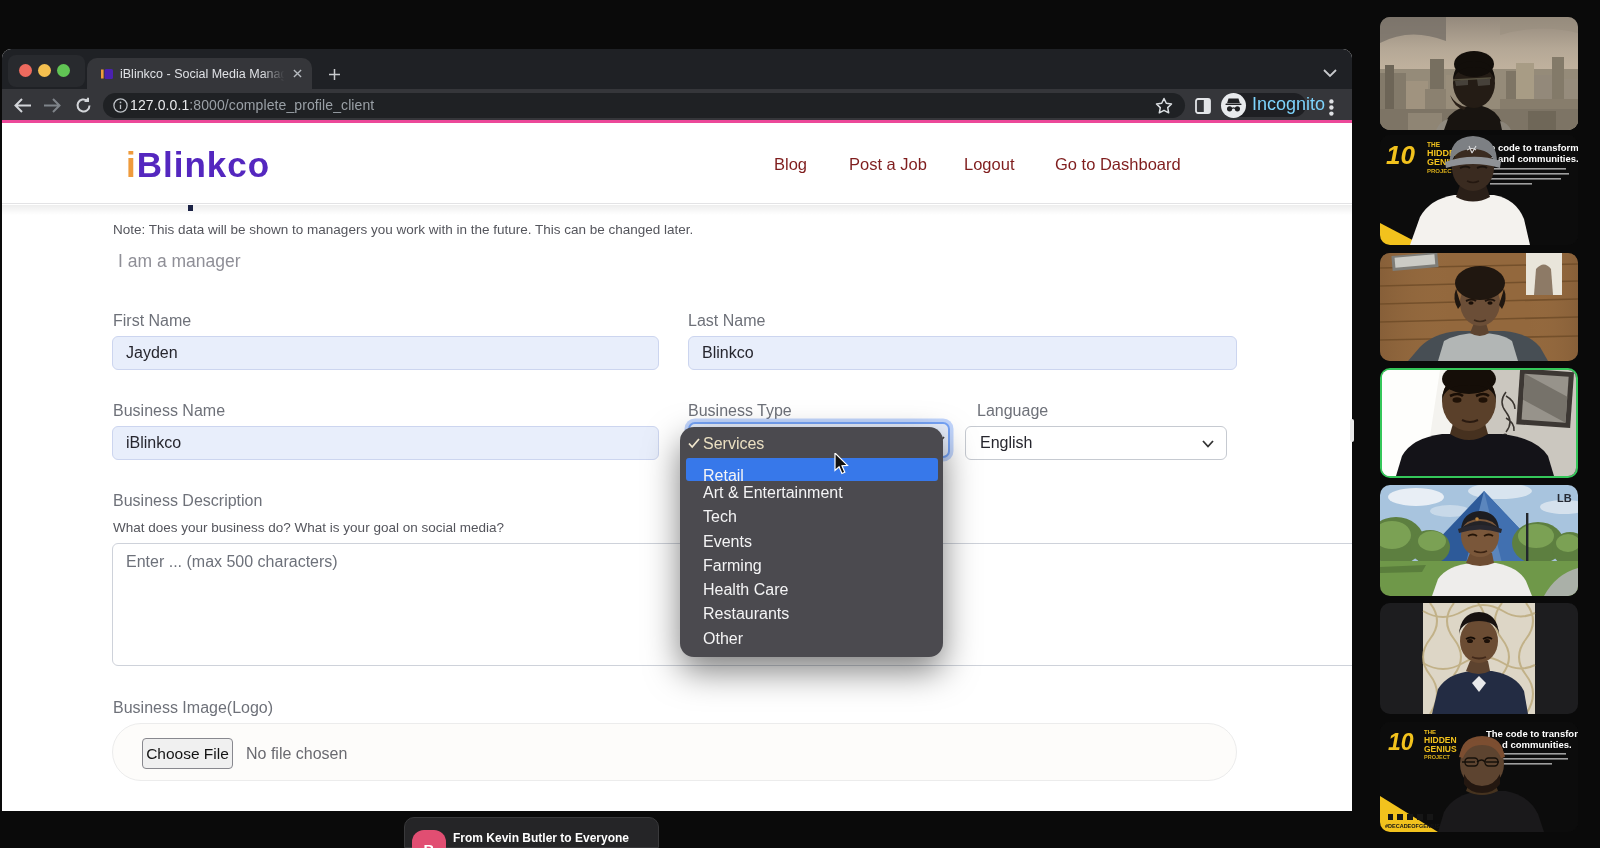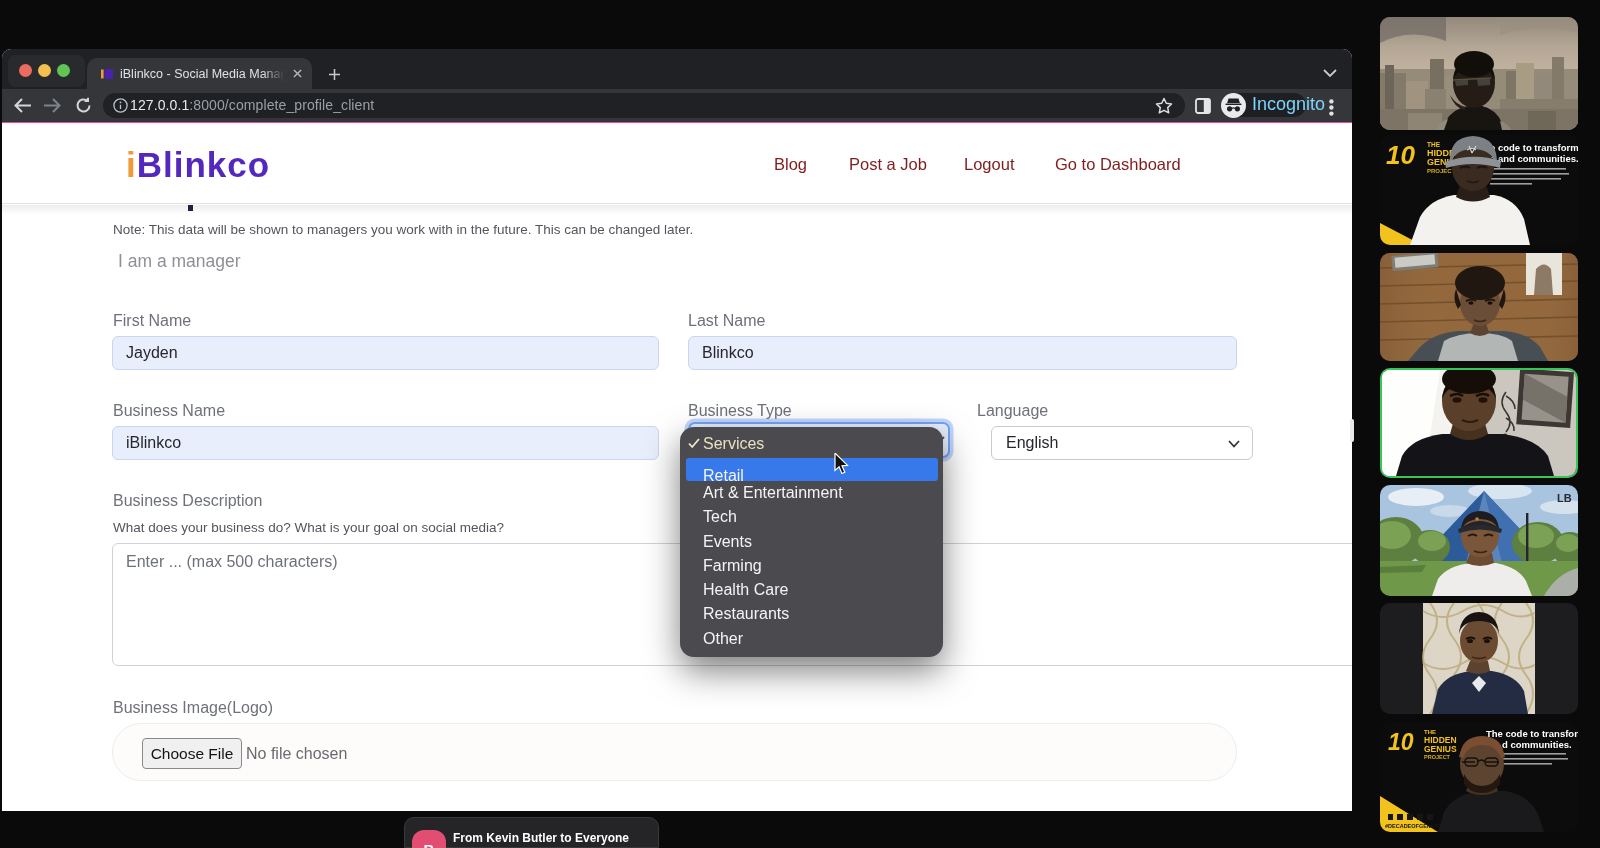--- a/index.html
+++ b/index.html
@@ -31,27 +31,27 @@
 #navshadow { position:absolute; left:0; top:82px; width:100%; height:10px;
   background:linear-gradient(#00000012, #0000); }
 
 
 #form { position:absolute; left:0; top:77px; width:100%; height:611px; }
 .lbl { position:absolute; font-size:16px; color:#6e7179; }
 .inp { position:absolute; height:34px; background:#e8eefb; border:1px solid #ccd5ef; border-radius:6px;
   font-size:16px; color:#26262e; line-height:32px; padding-left:13px; }
 .small { position:absolute; font-size:13.5px; color:#54555c; }
 
-#langsel { position:absolute; left:989px; top:226px; width:262px; height:34px; background:#fff;
+#langsel { position:absolute; left:963px; top:226px; width:262px; height:34px; background:#fff;
   border:1px solid #c6cad1; border-radius:6px; font-size:16px; color:#26262e; line-height:32px; padding-left:14px; }
 #textarea { position:absolute; left:110px; top:343px; width:1285px; height:123px; background:#fff;
   border:1px solid #ced2da; border-radius:6px; font-size:16px; color:#6d717a; padding:9px 0 0 13px; }
 #filebox { position:absolute; left:110px; top:523px; width:1125px; height:58px; background:#fdfcfa;
   border:1.5px solid #ececec; border-radius:29px; }
-#filebtn { position:absolute; left:29px; top:14px; width:100px; height:31px; background:#f0f0f0;
+#filebtn { position:absolute; left:29px; top:14px; width:91px; height:31px; background:#f0f0f0;
   border:1px solid #88888e; border-radius:4px; font-size:15.5px; color:#141414; text-align:center; line-height:29px; }
 #nofile { position:absolute; left:133px; top:14px; font-size:16px; color:#6a6a70; line-height:31px; }
 
 
 #btsel { position:absolute; left:688px; top:422px; width:262px; height:36px; background:#e7eefc;
   border:2px solid #76a4f8; border-radius:7px; box-shadow:0 0 0 3.5px rgba(120,165,250,.45); }
 #dropdown { position:absolute; left:680px; top:427px; width:263px; height:230px; background:#4b4a4f;
   border-radius:14px; box-shadow:0 14px 34px rgba(0,0,0,.5); }
 .dditem { position:absolute; left:23px; font-size:16px; color:#f4f4f5; white-space:nowrap; }
 #ddhl { position:absolute; left:6px; top:31px; width:252px; height:22.5px; background:#3778ea; border-radius:3px; }
@@ -88,21 +88,21 @@
           <path d="M1 1 L9 9 M9 1 L1 9"></path>
         </svg>
     </div>
     <svg style="position:absolute;left:327px;top:20px" width="11" height="11" viewBox="0 0 11 11" stroke="#c8cacd" stroke-width="1.5">
         <path d="M5.5 0 V11 M0 5.5 H11"></path>
       </svg>
     <svg style="position:absolute;left:1321px;top:20px" width="14" height="9" viewBox="0 0 14 9" fill="none" stroke="#c8cacd" stroke-width="1.8">
         <path d="M1 1 L7 7 L13 1"></path>
       </svg>
   </div>
-  <div id="toolbar" style="border-bottom:1px solid #ec4899;">
+  <div id="toolbar" style="border-bottom:3px solid #ec4899;">
     <svg style="position:absolute;left:12px;top:8px" width="18" height="17" viewBox="0 0 18 17" fill="none" stroke="#d3d5d9" stroke-width="2">
         <path d="M17 8.5 H2 M8 2 L1.5 8.5 L8 15"></path>
       </svg>
     <svg style="position:absolute;left:41px;top:8px" width="18" height="17" viewBox="0 0 18 17" fill="none" stroke="#7f848a" stroke-width="2">
         <path d="M1 8.5 H16 M10 2 L16.5 8.5 L10 15"></path>
       </svg>
     <svg style="position:absolute;left:73px;top:8px" width="17" height="17" viewBox="0 0 17 17" fill="none" stroke="#d3d5d9" stroke-width="2">
       <path d="M14.5 8.5 a6 6 0 1 1 -2.2 -4.7"></path>
         <path d="M13 0.5 v4 h-4" fill="#d3d5d9" stroke="none"></path>
       <path d="M13.2 0.8 v3.4 h-3.4" stroke-width="1.6"></path>

